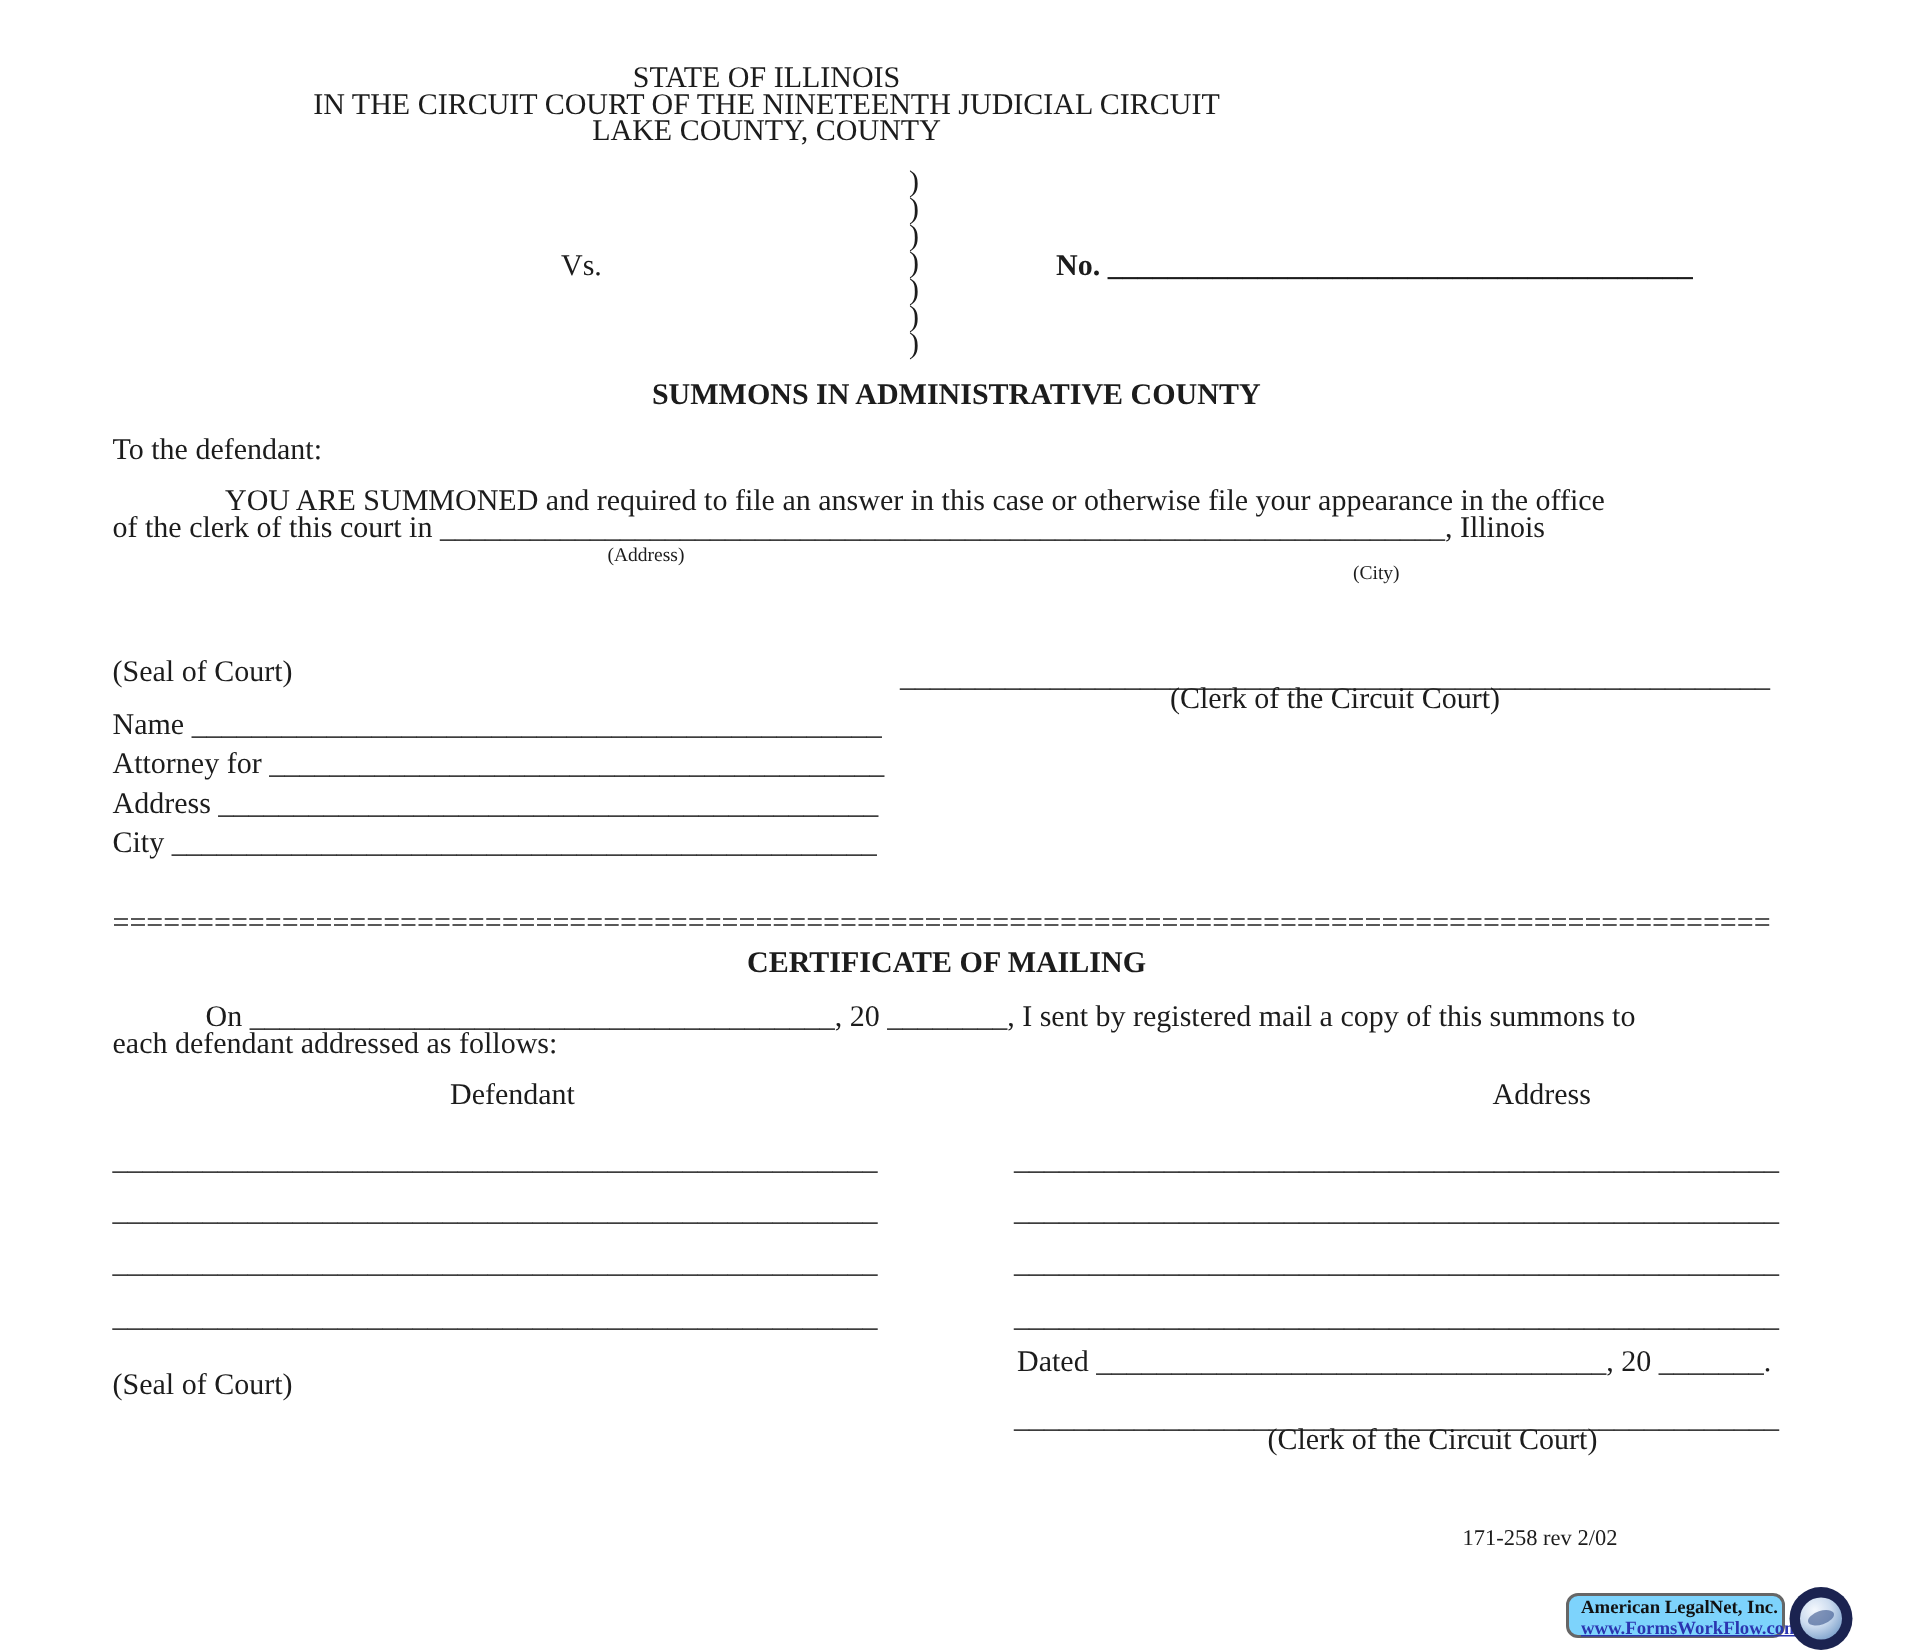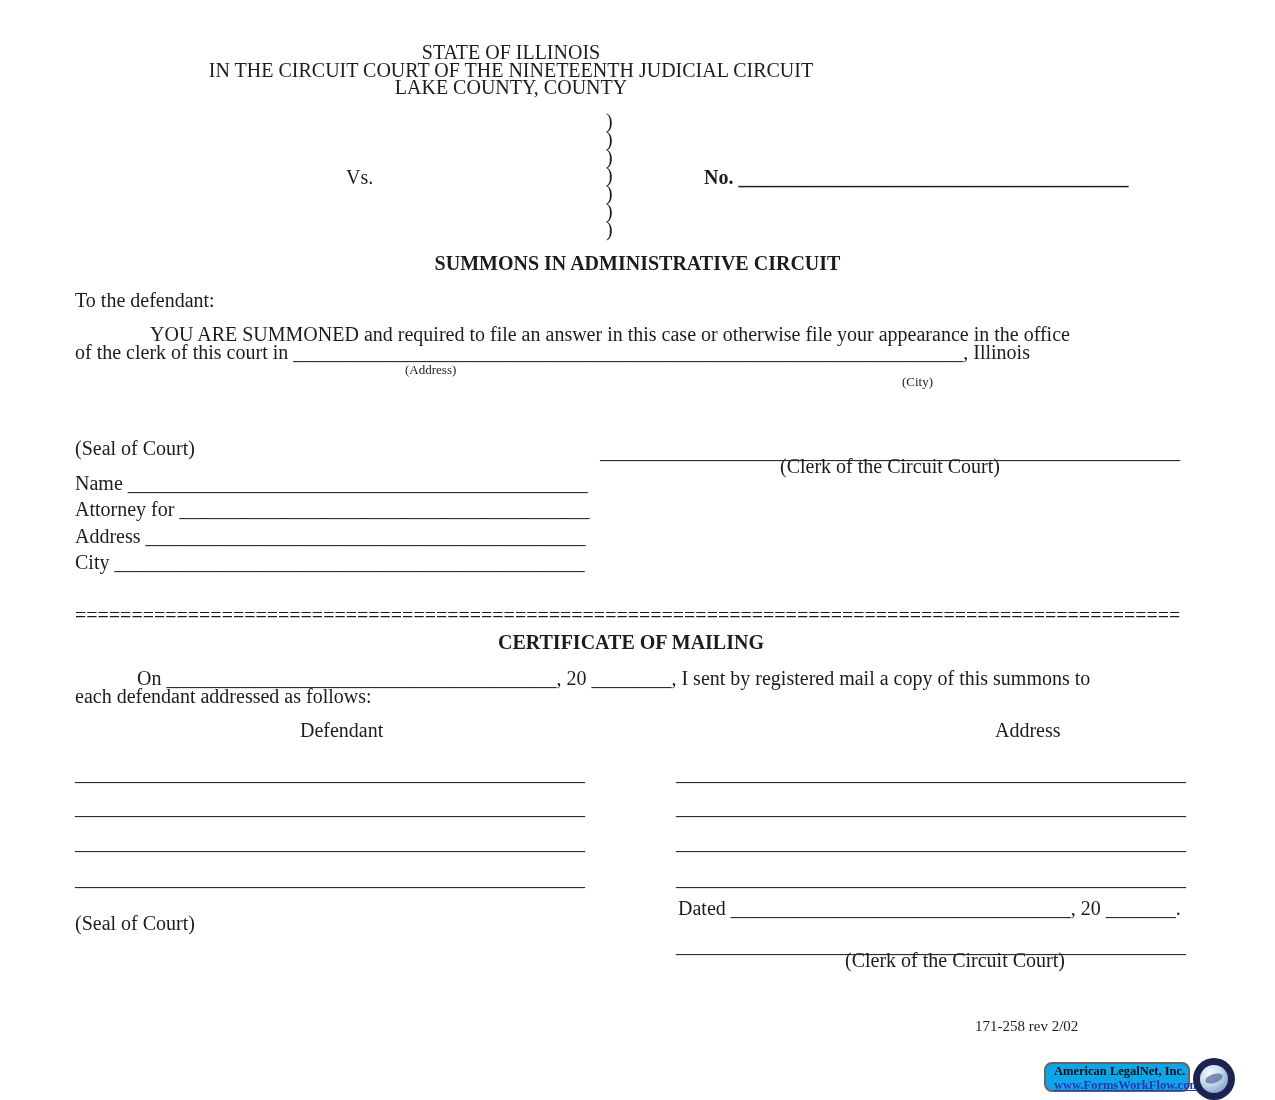--- a/index.html
+++ b/index.html
@@ -21,21 +21,21 @@
   .paren-col { left: 606px; top: 112px; line-height: 18px; text-align: left; }
   .paren-col span { display: block; }
   .underl { letter-spacing: 0; }
   .sep-row { font-size: 20px; line-height: 14px; }
   .logo-box {
     position: absolute;
     left: 1044px; top: 1062px;
     width: 146px; height: 30px;
     border: 2px solid #666;
     border-radius: 8px;
-    background: #0ea5e9;
+    background: #7dd3fc;
     padding: 1px 6px 0 8px;
     box-sizing: border-box;
     z-index: 1;
   }
   .logo-line1 { font-size: 12.5px; font-weight: bold; color: #111; line-height: 13.5px; white-space: nowrap; font-family: "Liberation Serif", serif; }
   .logo-line2 { font-size: 12.5px; font-weight: bold; color: #2a35b0; text-decoration: underline; line-height: 13.5px; white-space: nowrap; }
   .globe {
     position: absolute;
     left: 1193px; top: 1058px;
     width: 42px; height: 42px;
@@ -73,28 +73,28 @@
   <div class="abs paren-col">
     <span>)</span>
     <span>)</span>
     <span>)</span>
     <span>)</span>
     <span>)</span>
     <span>)</span>
     <span>)</span>
   </div>
 
-  <div class="abs" style="left:346px; top:166px;">Vs.</div>
+  <div class="abs" style="left:374px; top:166px;">Vs.</div>
 
   <div class="abs" style="left:704px; top:166px;font-weight:bold;">
     <span>No.</span>
     <span class="underl">_______________________________________</span>
   </div>
 
-  <div class="abs bold center" style="left:0; width:1275px; top:252px;">SUMMONS IN ADMINISTRATIVE CIRCUIT</div>
+  <div class="abs bold center" style="left:0; width:1275px; top:252px;">SUMMONS IN ADMINISTRATIVE COUNTY</div>
 
   <div class="abs" style="left:75px; top:289px;">To the defendant:</div>
 
   <div class="abs" style="left:150px; top:323px;">YOU ARE SUMMONED and required to file an answer in this case or otherwise file your appearance in the office</div>
 
   <div class="abs" style="left:75px; top:341px;">
     <span>of the clerk of this court in </span><span class="underl">___________________________________________________________________</span><span>, Illinois</span>
   </div>
 
   <div class="abs small" style="left:405px; top:362px;">(Address)</div>

